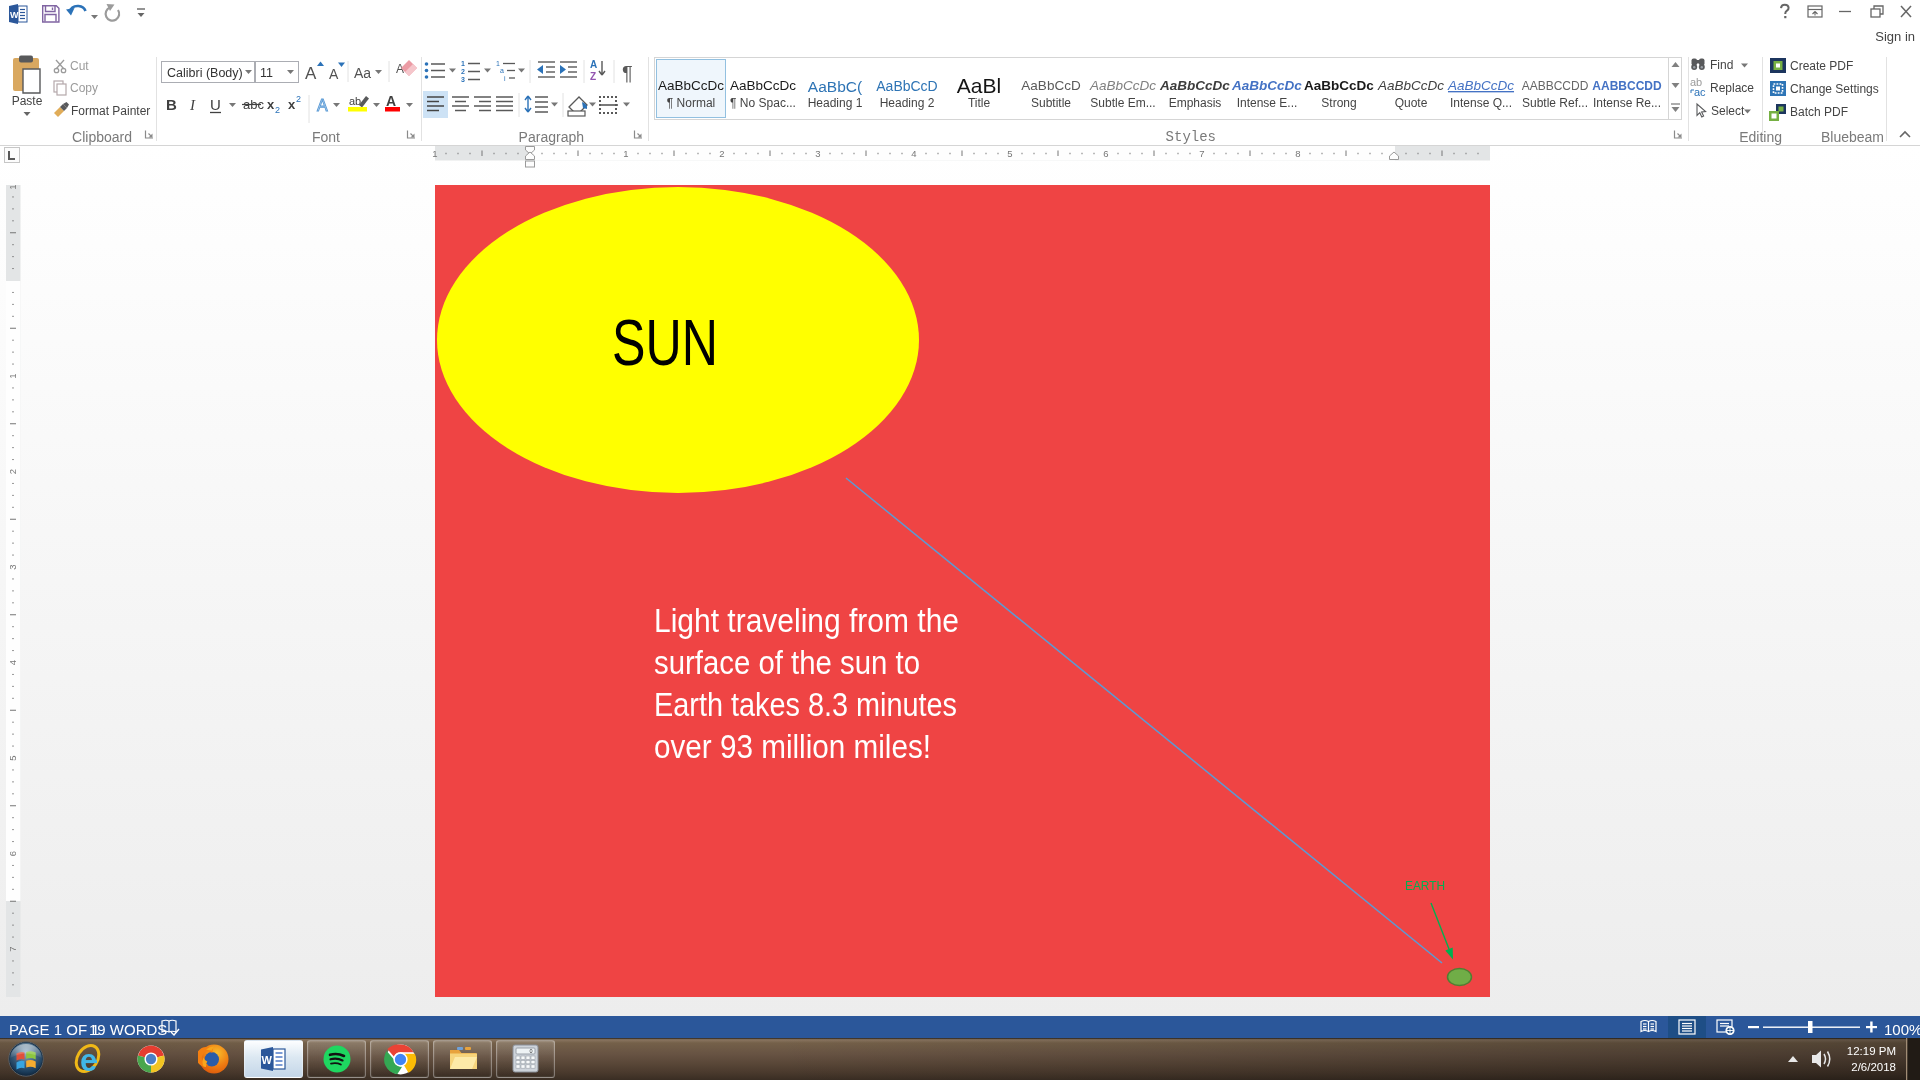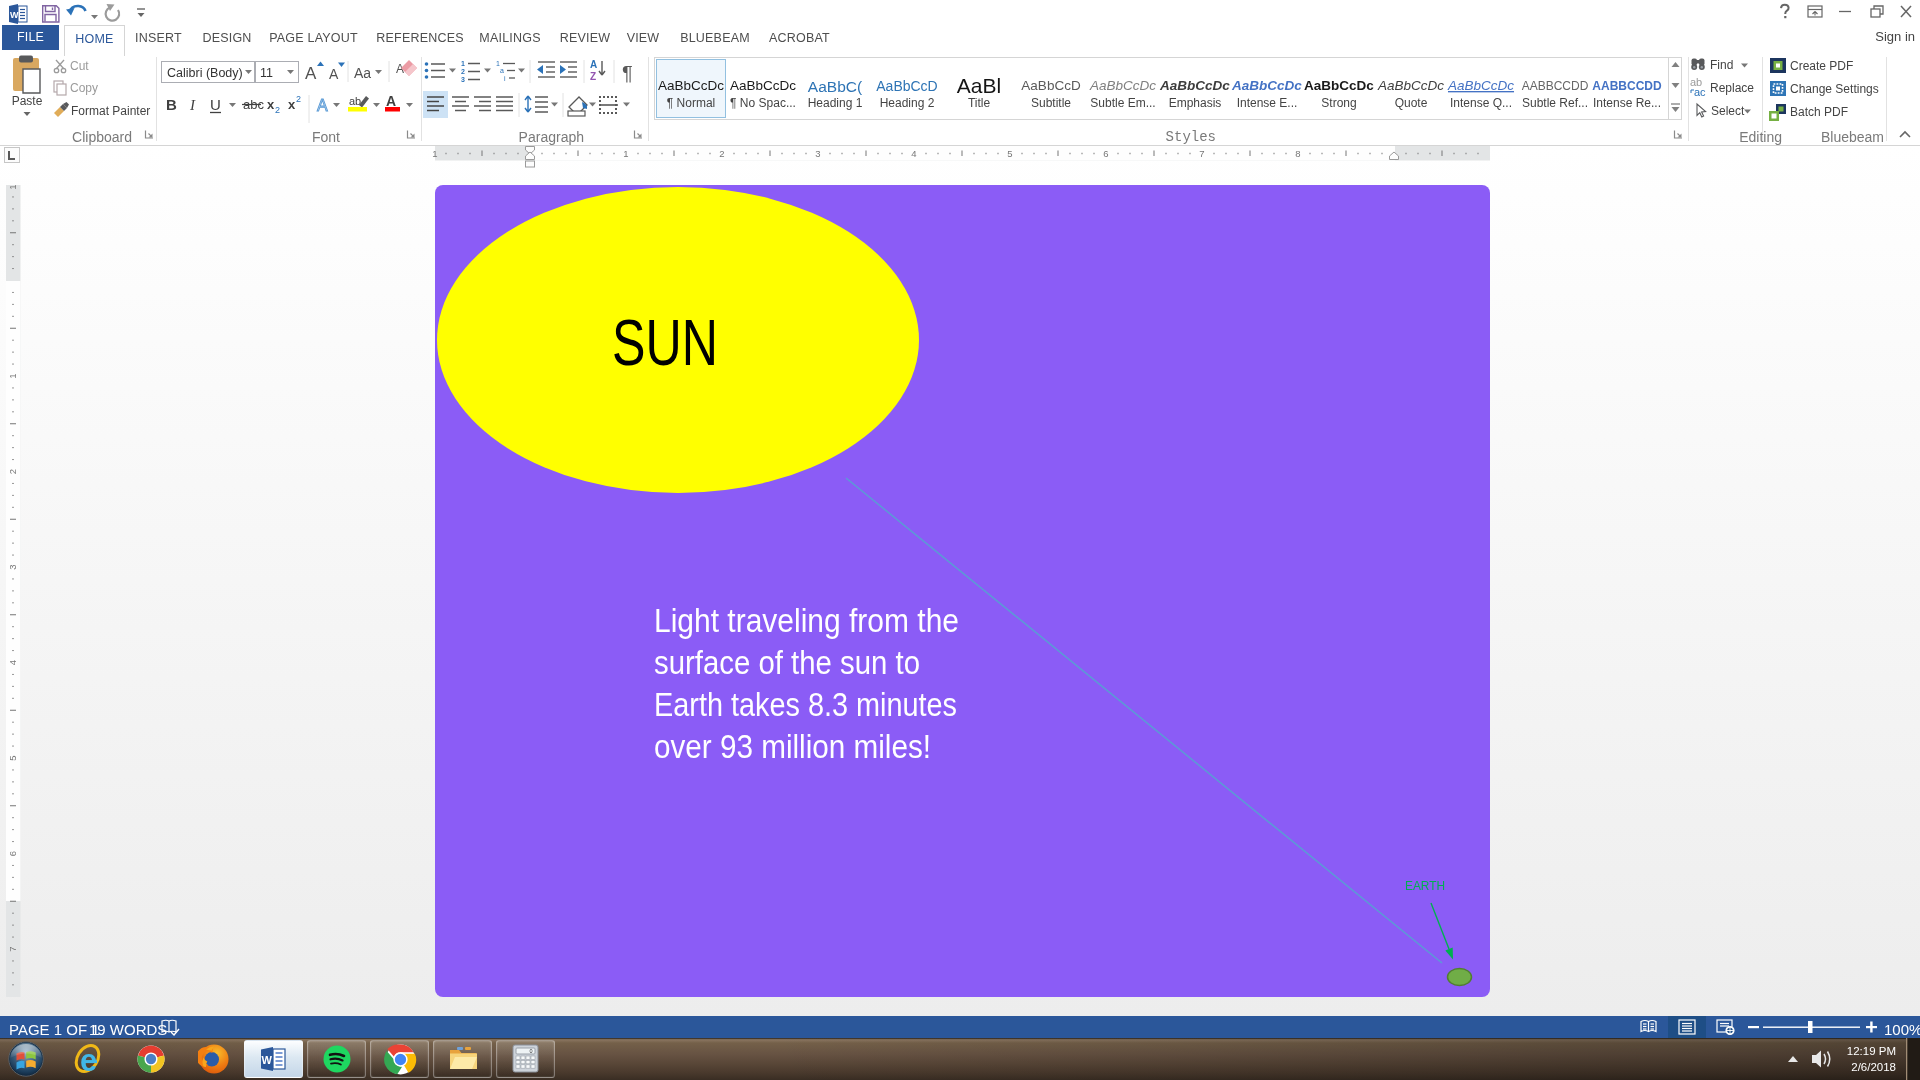--- a/index.html
+++ b/index.html
@@ -23,21 +23,21 @@
   #ribbon { position:absolute; left:0; top:55px; width:1920px; height:91px; background:#fff; border-bottom:1px solid #d5d5d5; }
   .gsep { position:absolute; top:2px; width:1px; height:84px; background:#e2e2e2; }
   .glabel { position:absolute; top:74px; width:120px; text-align:right; font-size:14px; color:#7a7a7a; }
 
   
   #hruler { position:absolute; left:0; top:146px; width:1920px; height:20px; }
   #vruler { position:absolute; left:5px; top:166px; width:16px; height:850px; }
 
   
   #workspace { position:absolute; left:0; top:146px; width:1920px; height:870px; background:linear-gradient(#ffffff, #ededed); }
-  #page { position:absolute; left:435px; top:185px; width:1055px; height:812px; background:#8b5cf6;border-radius:8px; }
+  #page { position:absolute; left:435px; top:185px; width:1055px; height:812px; background:#ef4444; }
 
   
   #statusbar { position:absolute; left:0; top:1016px; width:1920px; height:22px; background:#2b579a; color:#fff; font-size:15px; }
 
   
   #taskbar { position:absolute; left:0; top:1038px; width:1920px; height:42px;
     background:linear-gradient(90deg, rgba(0,0,0,0.1) 0%, rgba(0,0,0,0) 18%, rgba(0,0,0,0) 40%, rgba(0,0,0,0.1) 62%, rgba(0,0,0,0.22) 82%, rgba(0,0,0,0.3) 100%),
                linear-gradient(180deg,#241d17 0%, #8a7560 4%, #746049 12%, #675343 38%, #584637 62%, #4a3a2d 82%, #392d23 100%); }
   .tbtn { position:absolute; top:2px; height:38px; width:59px; border-radius:3px; border:1px solid rgba(255,255,255,0.35); background:linear-gradient(180deg,rgba(255,255,255,0.18),rgba(255,255,255,0.05) 45%,rgba(0,0,0,0.12)); box-shadow:inset 0 0 2px rgba(255,255,255,0.25); }
 </style>
@@ -92,33 +92,20 @@
         <path d="M99 7 v-3 h9 v8 h-3"></path>
       </g>
       <g stroke="#666" stroke-width="1.5">
           <line x1="126" y1="4" x2="136" y2="15"></line>
           <line x1="136" y1="4" x2="126" y2="15"></line>
         </g>
     </svg>
   </div>
   <div id="signin">Sign in</div>
 
-  <div id="tabrow">
-    <div class="tab" id="tab-file">FILE</div>
-    <div class="tab" id="tab-home">HOME</div>
-    <div class="tab" style="left:131px; width:55px;">INSERT</div>
-    <div class="tab" style="left:196px; width:62px;">DESIGN</div>
-    <div class="tab" style="left:266px; width:95px;">PAGE LAYOUT</div>
-    <div class="tab" style="left:376px; width:88px;">REFERENCES</div>
-    <div class="tab" style="left:474px; width:72px;">MAILINGS</div>
-    <div class="tab" style="left:556px; width:58px;">REVIEW</div>
-    <div class="tab" style="left:619px; width:48px;">VIEW</div>
-    <div class="tab" style="left:677px; width:76px;">BLUEBEAM</div>
-    <div class="tab" style="left:763px; width:73px;">ACROBAT</div>
-  </div>
 
   <div id="ribbon">
 
     <svg class="abs" style="left:0; top:0;" width="156" height="91" viewBox="0 0 156 91">
 
       <rect x="13" y="3" width="26" height="33" rx="2" fill="#d9a860"></rect>
       <rect x="19" y="0.5" width="14" height="7" rx="2" fill="#58595b"></rect>
       <path d="M23 14 h17 l0 0 v24 h-17 z" fill="#fff" stroke="#58595b" stroke-width="1.4"></path>
       <text x="27" y="50" text-anchor="middle" font-size="12" fill="#444">Paste</text>
       <path d="M23.5 57 l7 0 l-3.5 4 z" fill="#666"></path>

